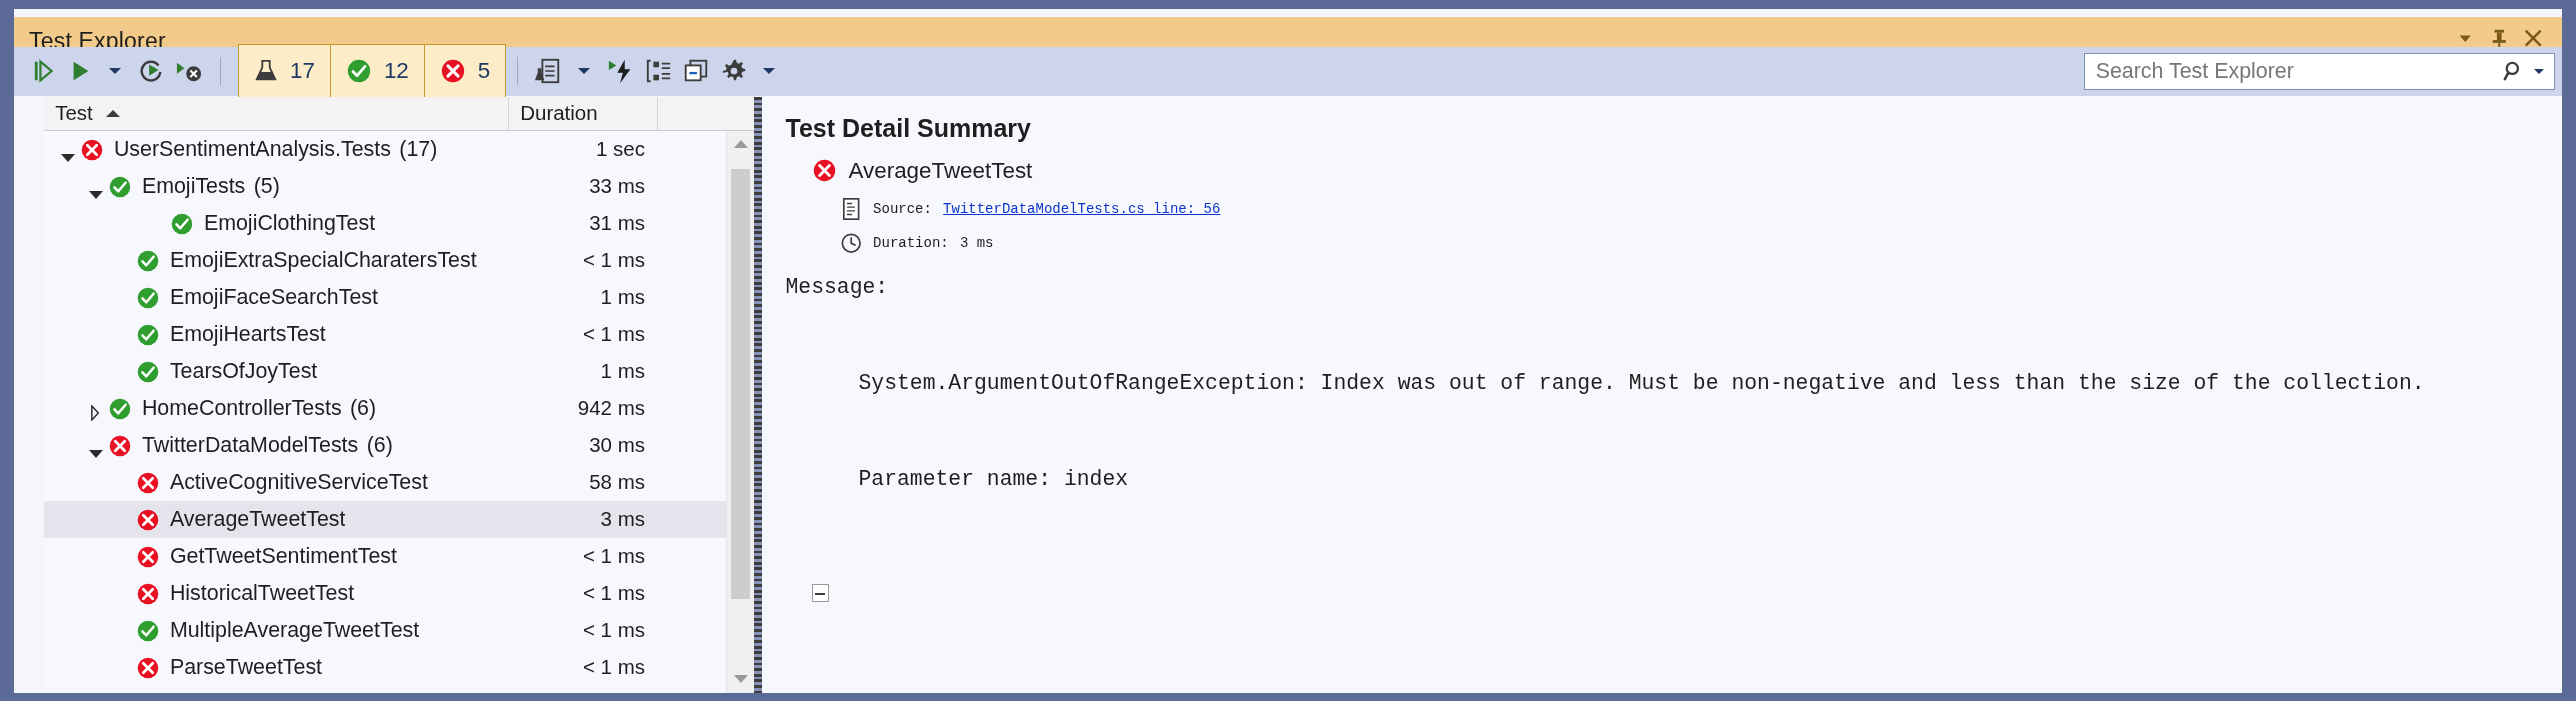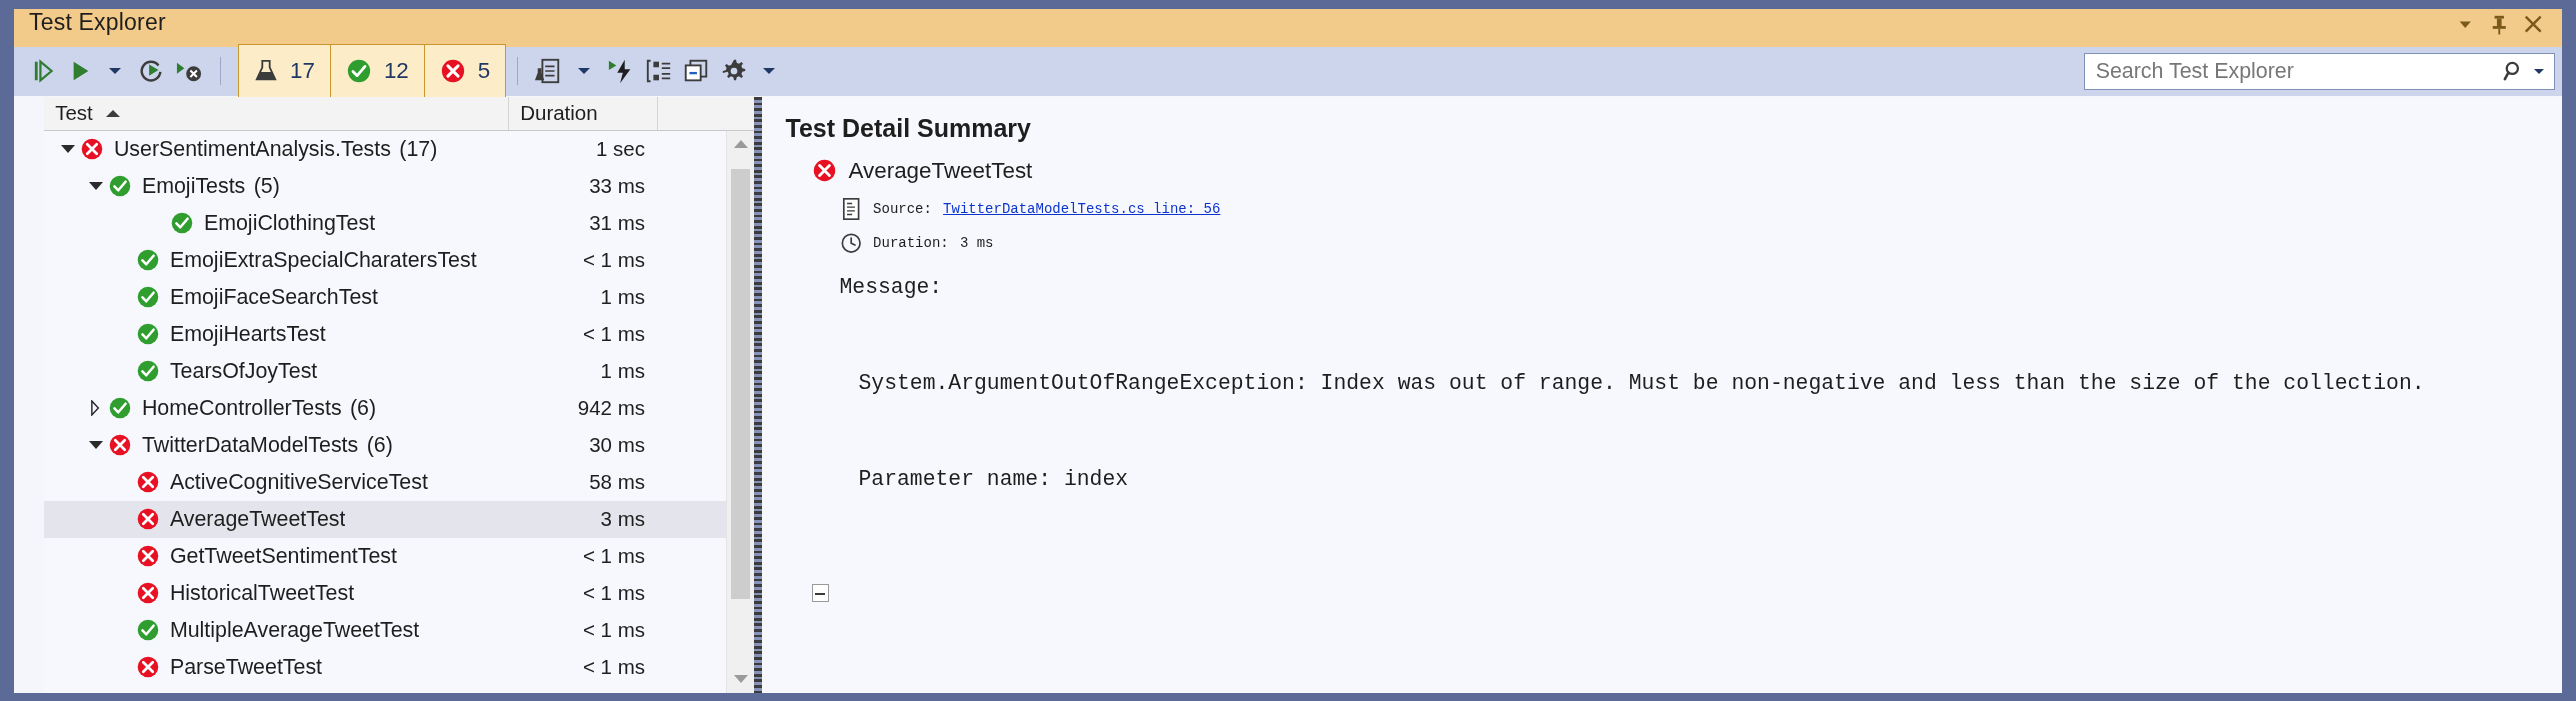--- a/index.html
+++ b/index.html
@@ -21,26 +21,26 @@
     width: 2550px;
     height: 686px;
     background: #f5f6fb;
     box-sizing: border-box;
     border: 0.9px solid #5b6a97;
   }
 
   
   .titlebar {
     position: absolute;
-    left: 0; top: 0;
+    left: 0; top: 8px;
     width: 100%;
     height: 38px;
     background: #f2ca89;
     display: flex;
-    align-items: flex-start;
+    align-items: flex-end;
     box-sizing: border-box;
   }
   .titlebar-text {
     font-size: 23px;
     color: #1e1e1e;
     padding-left: 15px;
     letter-spacing: 0.2px;
     white-space: nowrap;
   }
   .titlebar-buttons {
@@ -203,21 +203,21 @@
     align-items: center;
     height: 37px;
     font-size: 21.4px;
     color: #1e1e1e;
     white-space: nowrap;
   }
   .row.selected { background: #e4e4ec; }
   .row-name {
     width: 465px;
     display: flex;
-    align-items: center;
+    align-items: flex-end;
     box-sizing: border-box;
     overflow: hidden;
   }
   .row-duration {
     width: 149px;
     text-align: right;
     padding-right: 13px;
     box-sizing: border-box;
     font-size: 20.5px;
   }
@@ -319,21 +319,20 @@
   }
   .detail-link {
     color: #0c35cd;
     text-decoration: underline;
     cursor: pointer;
   }
   .mono-block {
     font-family: "Liberation Mono", monospace;
     font-size: 21.4px;
     color: #1e1e1e;
-    margin-left: 54px;
     white-space: pre;
     line-height: 32px;
   }
   .msg-head { margin-top: 17px; }
   .msg-body { margin-left: 73px; }
 
   .stack-section {
     margin-top: 20.5px;
     position: relative;
     margin-left: 26px;

